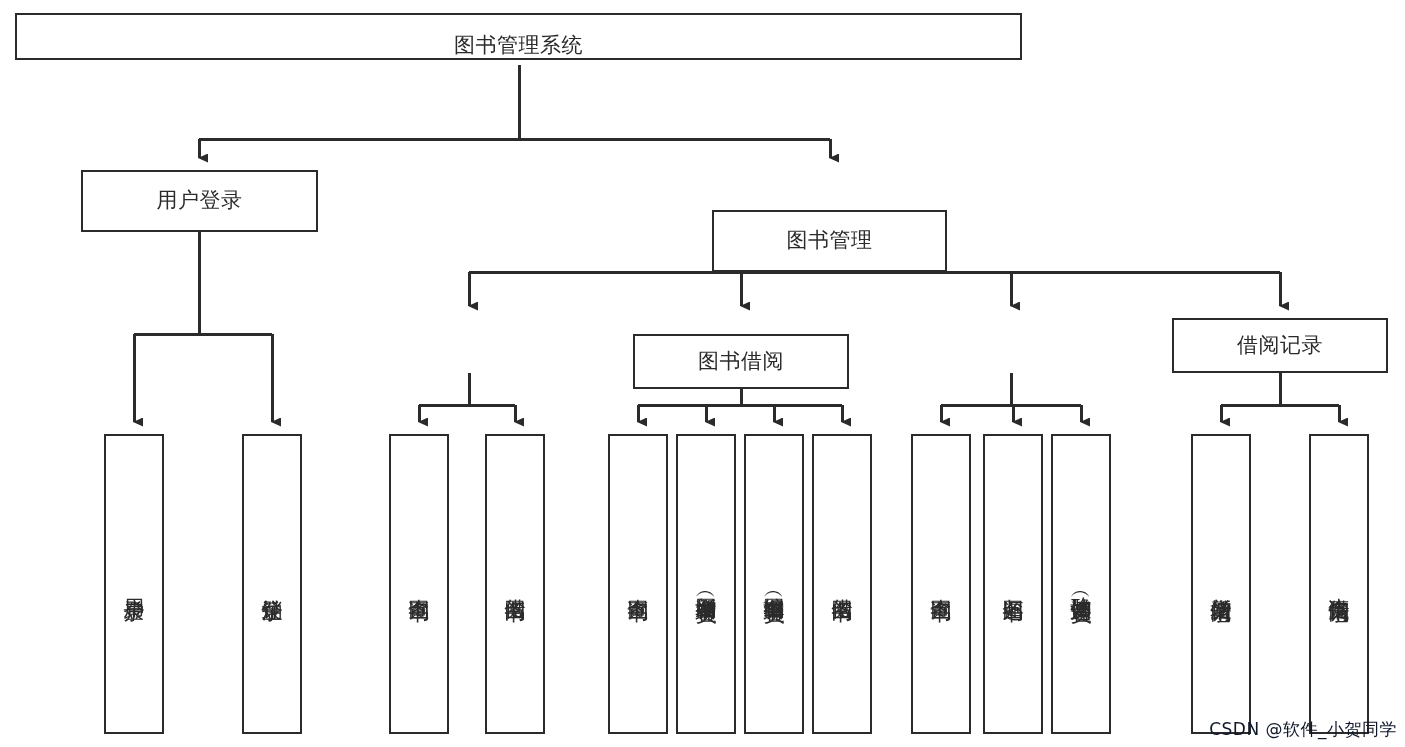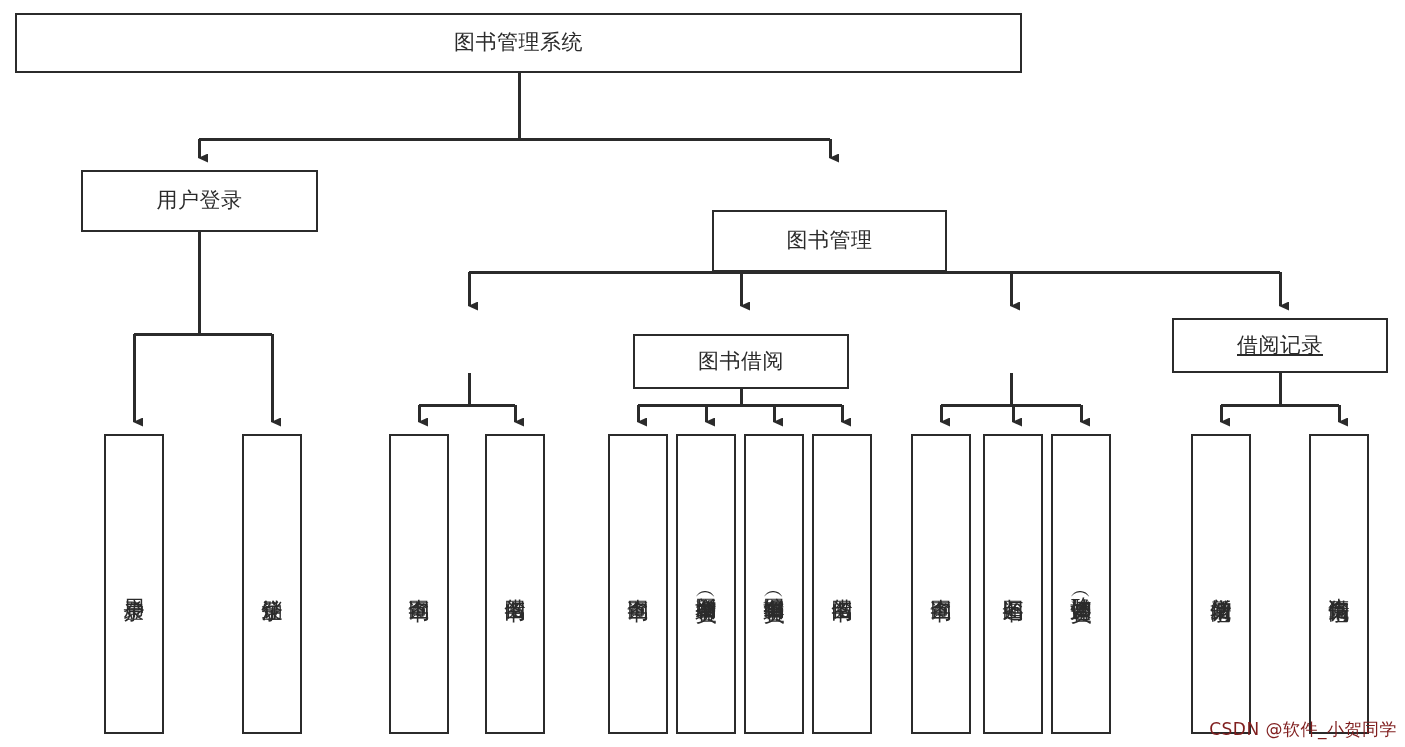--- a/index.html
+++ b/index.html
@@ -52,21 +52,21 @@
   }
   .node-v .vtext {
     writing-mode: vertical-rl;
     text-orientation: upright;
   }
   #watermark {
     position: absolute;
     right: 8px;
     bottom: 6px;
     font-size: 17px;
-    color: #7f1d1d;
+    color: #0f172a;
     letter-spacing: 0.5px;
     white-space: nowrap;
     pointer-events: none;
   }
 </style>
 </head>
 <body>
 
 <div id="diagram-root">
 
@@ -113,35 +113,35 @@
       <path d="M 1013 405 L 1013 422" marker-end="url(#arrowhead)"></path>
       <path d="M 1081 405 L 1081 422" marker-end="url(#arrowhead)"></path>
 
       <path d="M 1280 373 L 1280 405"></path>
       <path d="M 1221 405 L 1339 405"></path>
       <path d="M 1221 405 L 1221 422" marker-end="url(#arrowhead)"></path>
       <path d="M 1339 405 L 1339 422" marker-end="url(#arrowhead)"></path>
     </g>
   </svg>
 
-  <div class="node node-h" id="n-root" style="left: 15px; top: 13px; width: 1007px; height: 60px;">
+  <div class="node node-h" id="n-root" style="left: 15px; top: 13px; width: 1007px; height: 47px; align-items: flex-end;">
     <span>图书管理系统</span>
   </div>
 
   <div class="node node-h" id="n-l1-0" style="left: 81px; top: 170px; width: 237px; height: 62px;">
     <span>用户登录</span>
   </div>
   <div class="node node-h" id="n-l1-1" style="left: 712px; top: 170px; width: 235px; height: 62px; margin-top: 40px;">
     <span>图书管理</span>
   </div>
 
   <div class="node node-h" id="n-l2-1" style="left: 633px; top: 318px; width: 216px; height: 55px; margin-top: 16px;">
     <span>图书借阅</span>
   </div>
-  <div class="node node-h" id="n-l2-3" style="left: 1172px; top: 318px; width: 216px; height: 55px; text-decoration: underline;">
+  <div class="node node-h" id="n-l2-3" style="left: 1172px; top: 318px; width: 216px; height: 55px;">
     <span>借阅记录</span>
   </div>
 
   <div class="node node-v" id="n-leaf-0" style="left: 104px; top: 434px; width: 60px; height: 300px;">
     <span class="vtext">用户登录</span>
   </div>
   <div class="node node-v" id="n-leaf-1" style="left: 242px; top: 434px; width: 60px; height: 300px;">
     <span class="vtext">注销登录</span>
   </div>
   <div class="node node-v" id="n-leaf-2" style="left: 389px; top: 434px; width: 60px; height: 300px;">

